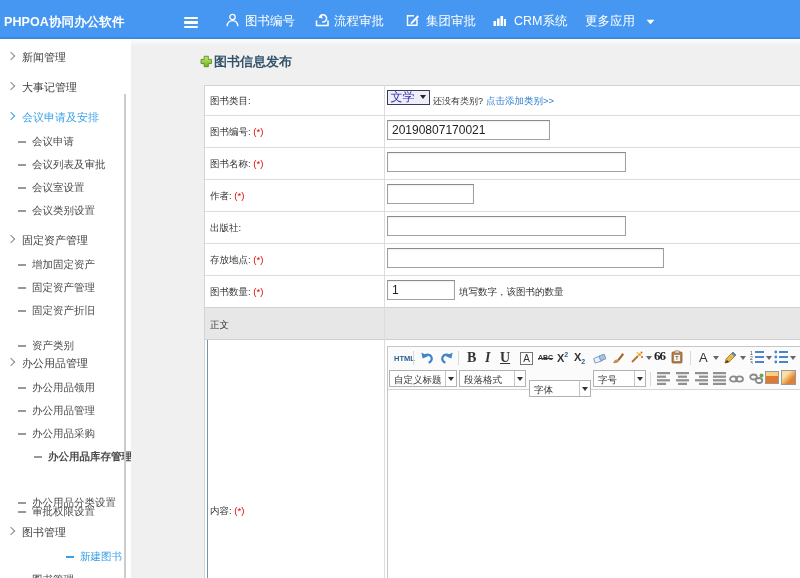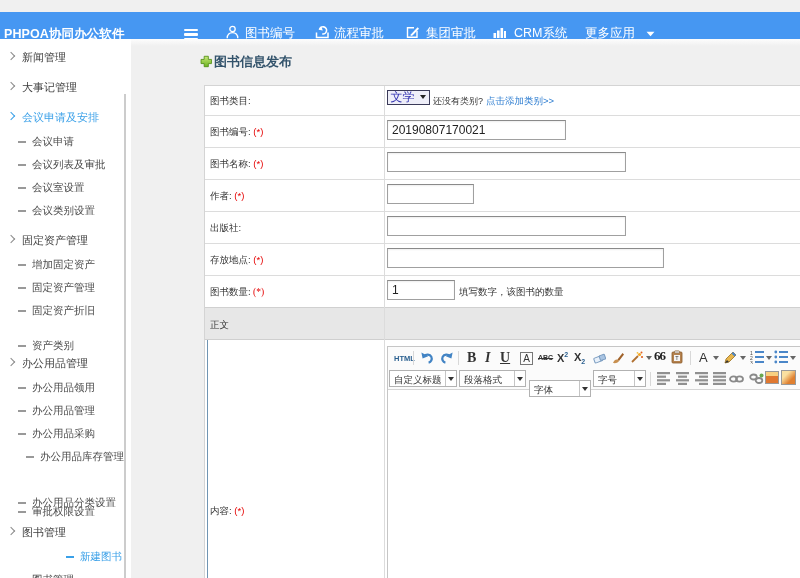--- a/index.html
+++ b/index.html
@@ -1,18 +1,18 @@
 <!DOCTYPE html>
 <html><head><meta charset="utf-8">
 <style>
 *{margin:0;padding:0;box-sizing:border-box;}
 html,body{width:800px;height:578px;overflow:hidden;background:#f0f0f0;font-family:"Liberation Sans",sans-serif;}
 .abs{position:absolute;}
 
-#topbar{position:absolute;left:0;top:12px;width:800px;height:39px;background:#4697f2;box-shadow:inset 0 -2px 0 rgba(30,90,180,0.25);}
+#topbar{position:absolute;left:0;top:0;width:800px;height:39px;background:#4697f2;box-shadow:inset 0 -2px 0 rgba(30,90,180,0.25);}
 #logo{position:absolute;left:4px;top:14px;font-size:12.5px;font-weight:bold;color:#fff;letter-spacing:0.1px;}
 .tmenu{position:absolute;top:13px;font-size:12.5px;color:#fff;white-space:nowrap;}
 #burger div{position:absolute;left:0;width:14px;height:2.4px;background:#fff;border-radius:1px;}
 
 #sidebar{position:absolute;left:0;top:39px;width:131px;height:539px;background:#fff;}
 .snav{position:absolute;font-size:11px;color:#3f3f3f;white-space:nowrap;}
 .snav .chev{position:absolute;left:-14px;top:3px;width:6px;height:6px;border-top:1.4px solid #8a8a8a;border-right:1.4px solid #8a8a8a;transform:rotate(45deg);}
 .snav.active{color:#3aa0e8;}
 .snav.active .chev{border-color:#3aa0e8;}
 .ssub{position:absolute;font-size:10.5px;color:#4a4a4a;white-space:nowrap;}
@@ -88,21 +88,21 @@
   <div class="ssub" style="left:32px;top:165px;"><span class="dash"></span>会议类别设置</div>
   <div class="snav" style="left:22px;top:194px;"><span class="chev"></span>固定资产管理</div>
   <div class="ssub" style="left:32px;top:219px;"><span class="dash"></span>增加固定资产</div>
   <div class="ssub" style="left:32px;top:242px;"><span class="dash"></span>固定资产管理</div>
   <div class="ssub" style="left:32px;top:265px;"><span class="dash"></span>固定资产折旧</div>
   <div class="ssub" style="left:32px;top:300px;font-family:Liberation Serif, serif;"><span class="dash"></span>资产类别</div>
   <div class="snav" style="left:22px;top:317px;"><span class="chev"></span>办公用品管理</div>
   <div class="ssub" style="left:32px;top:342px;"><span class="dash"></span>办公用品领用</div>
   <div class="ssub" style="left:32px;top:365px;"><span class="dash"></span>办公用品管理</div>
   <div class="ssub" style="left:32px;top:388px;"><span class="dash"></span>办公用品采购</div>
-  <div class="ssub" style="left:40px;top:411px;"><span class="dash"></span>办公用品库存管理</div>
+  <div class="ssub" style="left:48px;top:411px;font-weight:bold;"><span class="dash"></span>办公用品库存管理</div>
   <div class="ssub" style="left:32px;top:434px;margin-top:32px;"><span class="dash"></span>审批权限设置</div>
   <div class="ssub" style="left:32px;top:457px;"><span class="dash"></span>办公用品分类设置</div>
   <div class="snav" style="left:22px;top:486px;"><span class="chev"></span>图书管理</div>
   <div class="ssub active" style="left:32px;top:511px;"><span class="dash"></span>新建图书</div>
   <div class="ssub" style="left:32px;top:534px;">图书管理</div>
   <div id="scrollline"></div>
 </div>
 
 <div id="main">
   <svg class="abs" style="left:69px;top:16px" width="12.5" height="13" viewBox="0 0 12 12">
@@ -128,32 +128,32 @@
     <div id="vline1"></div>
       <div id="vline2"></div>
       <div id="bluev"></div>
 
     <div class="flabel" style="top:9px;">图书类目:</div>
     <div class="flabel" style="top:40px;">图书编号: <span class="req">(*)</span></div>
     <div class="flabel" style="top:72px;">图书名称: <span class="req">(*)</span></div>
     <div class="flabel" style="top:104px;">作者: <span class="req">(*)</span></div>
     <div class="flabel" style="top:136px;">出版社:</div>
     <div class="flabel" style="top:168px;">存放地点: <span class="req">(*)</span></div>
-    <div class="flabel" style="top:200px;font-family:Liberation Serif, serif;">图书数量: <span class="req">(*)</span></div>
+    <div class="flabel" style="top:200px;">图书数量: <span class="req">(*)</span></div>
     <div class="flabel" style="top:233px;">正文</div>
     <div class="flabel" style="top:419px;">内容: <span class="req">(*)</span></div>
 
     <div class="abs" style="left:182px;top:4px;width:43px;height:15px;border:1.5px solid #3a3a58;background:#eeeef8;">
       <span style="position:absolute;left:2.5px;top:-1.5px;font-size:12px;line-height:15px;color:#3030b0;">文学</span>
       <span style="position:absolute;right:3.5px;top:4px;width:0;height:0;border-left:3.2px solid transparent;border-right:3.2px solid transparent;border-top:4.5px solid #222;"></span>
     </div>
     <div class="abs" style="left:228px;top:9px;font-size:9px;color:#333;">还没有类别?</div>
       <div class="abs" style="left:281px;top:9px;font-size:9.5px;color:#2a7bd0;">点击添加类别&gt;&gt;</div>
 
-    <input class="finput" style="left: 182px; top: 34px; width: 179px; height: 20px;" value="20190807170021">
+    <input class="finput" style="left: 182px; top: 34px; width: 163px; height: 20px;" value="20190807170021">
     <input class="finput" style="left: 182px; top: 66px; width: 239px; height: 20px;">
     <input class="finput" style="left: 182px; top: 98px; width: 87px; height: 20px;">
     <input class="finput" style="left: 182px; top: 130px; width: 239px; height: 20px;">
     <input class="finput" style="left: 182px; top: 162px; width: 277px; height: 20px;">
     <input class="finput" style="left: 182px; top: 194px; width: 68px; height: 20px;" value="1">
     <div class="abs" style="left:254px;top:200px;font-size:9.5px;color:#333;">填写数字，该图书的数量</div>
 
     <div id="editor" class="abs" style="left:182px;top:260px;width:614px;height:300px;border:1px solid #c6c6c6;background:#fff;">
       <div id="toolbar" class="abs" style="left:0;top:0;width:612px;height:43px;background:#fbfbfb;border-bottom:1px solid #d5d5d5;">
         <span class="abs" style="left:6px;top:7px;font-size:7.5px;font-weight:bold;color:#2a5f8f;">HTML</span>

